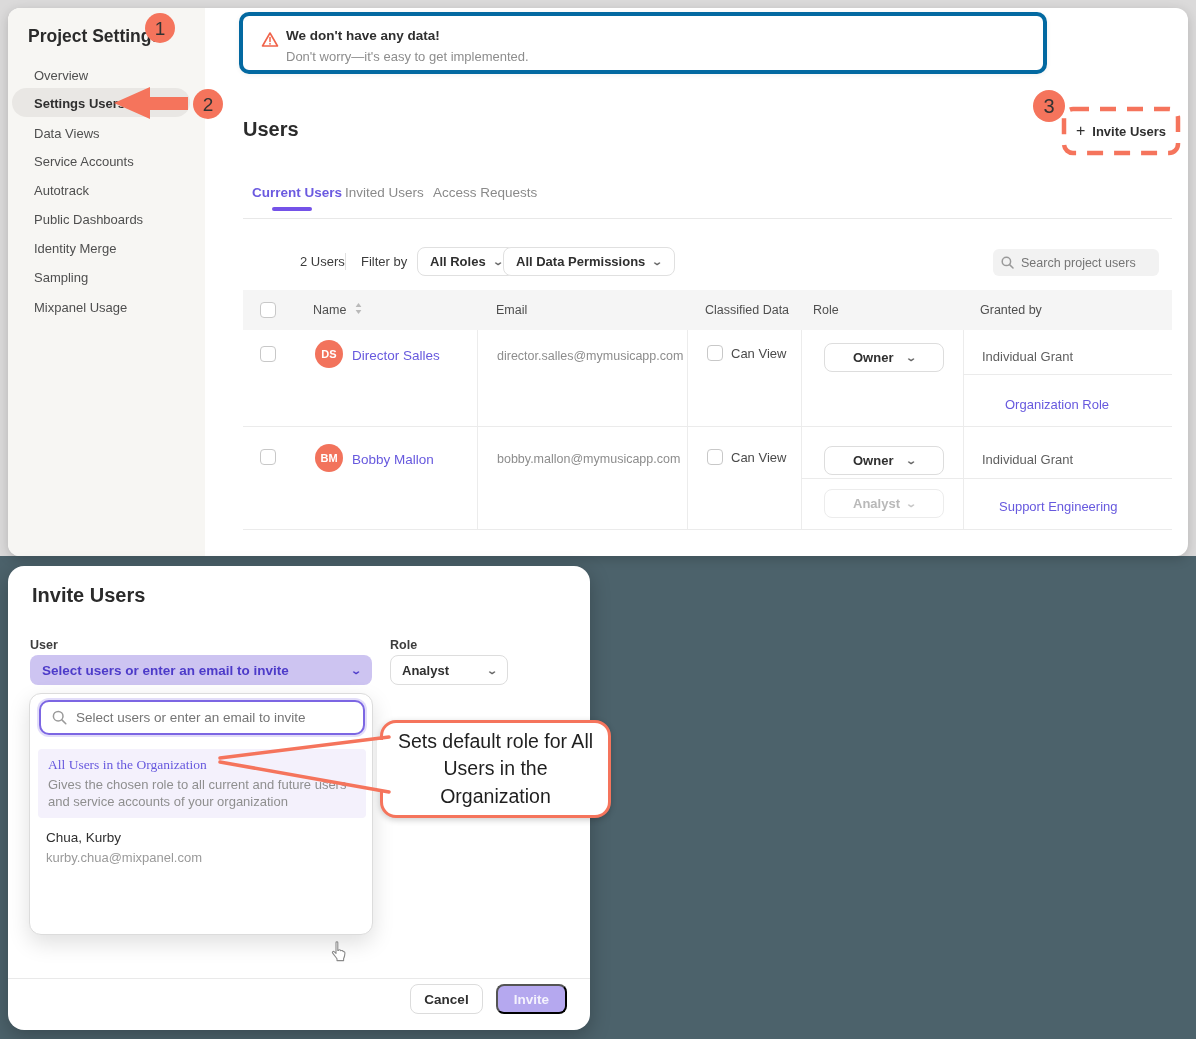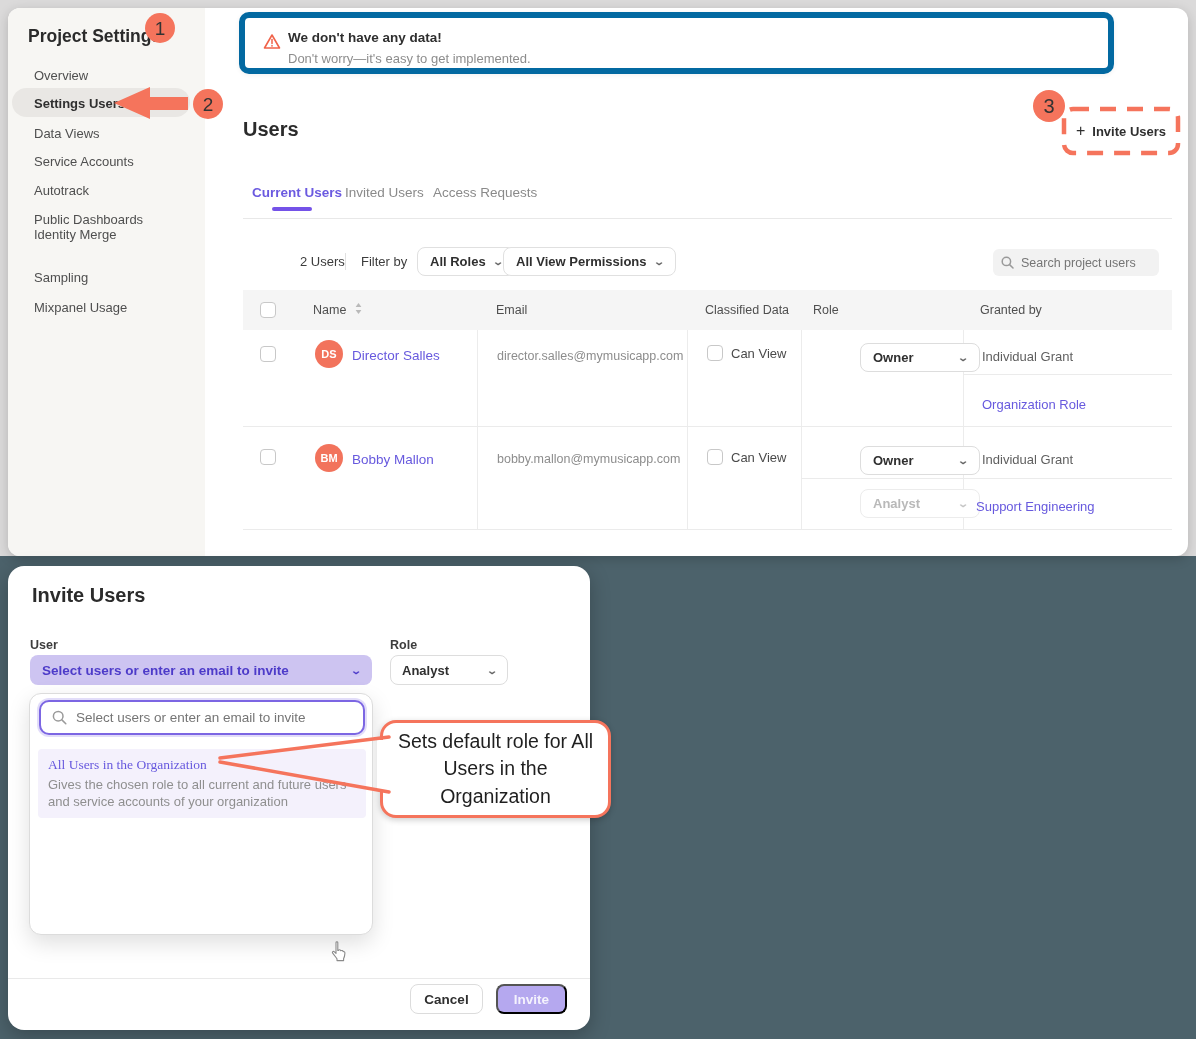--- a/index.html
+++ b/index.html
@@ -10,22 +10,22 @@
 
   
   .panel { position:absolute; left:8px; top:8px; width:1180px; height:548px; background:#fff;
            border-radius:12px; box-shadow:0 3px 12px rgba(0,0,0,.18); }
   .sidebar { position:absolute; left:0; top:0; width:197px; height:100%; background:#F7F6F3;
              border-radius:12px 0 0 12px; }
   .sb-title { position:absolute; left:20px; top:18px; font-size:17.5px; font-weight:bold; color:#2b2b2b; }
   .sb-item { position:absolute; left:26px; font-size:13px; color:#4f4f4f; white-space:nowrap; }
   .sb-pill { position:absolute; left:4px; top:80px; width:178px; height:29px; background:#E9E7E4; border-radius:15px; }
 
-  .banner { position:absolute; left:231px; top:4px; width:875px; height:62px; background:#fff;
-            border:6px solid #0369a1; border-radius:10px; box-shadow:0 1px 5px rgba(0,0,0,.06); }
+  .banner { position:absolute; left:231px; top:4px; width:808px; height:62px; background:#fff;
+            border:4px solid #0369a1; border-radius:10px; box-shadow:0 1px 5px rgba(0,0,0,.06); }
   .banner-title { position:absolute; left:43px; top:12px; font-size:13.5px; font-weight:bold; color:#2f2f2f; }
   .banner-sub { position:absolute; left:43px; top:33px; font-size:13px; color:#8d8d8d; }
   .impl-btn { position:absolute; right:17px; top:15px; height:31px; display:flex; align-items:center; gap:8px;
               padding:0 14px; border:1px solid #dcdcdc; border-radius:8px; background:#fff;
               font-size:13px; font-weight:bold; color:#2f2f2f; cursor:pointer; }
 
   .users-heading { position:absolute; left:235px; top:110px; font-size:20px; font-weight:bold; color:#2b2b2b; }
 
   .tab { position:absolute; top:177px; font-size:13.5px; color:#8a8a8a; cursor:pointer; white-space:nowrap; }
   .tab.active { color:#6B5AE0; font-weight:bold; }
@@ -44,26 +44,26 @@
   .th { position:absolute; top:13px; font-size:12.5px; color:#4f4f4f; white-space:nowrap; }
   .cb { width:16px; height:16px; border:1.5px solid #c8c8c8; border-radius:4px; background:#fff; display:inline-block; }
   .vline { position:absolute; top:322px; width:1px; height:199px; background:#ececec; }
   .hline { position:absolute; height:1px; background:#ebebeb; }
   .avatar { position:absolute; width:28px; height:28px; border-radius:50%; background:#F2735C; color:#fff;
             font-size:11px; font-weight:bold; display:flex; align-items:center; justify-content:center; }
   .name-link { position:absolute; font-size:13.5px; color:#6759DE; cursor:pointer; }
   .email { position:absolute; font-size:12.5px; color:#8d8d8d; }
   .canview { position:absolute; display:flex; align-items:center; gap:8px; font-size:13px; color:#4a4a4a; }
   .role-select { position:absolute; width:120px; height:29px; border:1px solid #ddd; border-radius:8px; background:#fff;
-                 display:flex; align-items:center; justify-content:space-between; padding:0 12px;
-                 font-size:13px; font-weight:bold; color:#2f2f2f; cursor:pointer;margin-left:36px; }
+                 display:flex; align-items:center; justify-content:space-between; padding:0 28px;
+                 font-size:13px; font-weight:bold; color:#2f2f2f; cursor:pointer; }
   .role-select.disabled { color:#b9b9b9; border-color:#ececec; cursor:default; }
   .role-select.disabled .chev { color:#c5c5c5; }
   .granted { position:absolute; font-size:13px; color:#5f5f5f; }
-  .granted-link { position:absolute; font-size:13px; color:#6759DE; cursor:pointer; }
+  .granted-link { position:absolute; font-size:13px; color:#6759DE; cursor:pointer;margin-left:23px; }
 
   
   .dialog { position:absolute; left:8px; top:566px; width:582px; height:464px; background:#fff;
             border-radius:16px; box-shadow:0 6px 20px rgba(0,0,0,.25); }
   .dlg-title { position:absolute; left:24px; top:18px; font-size:20px; font-weight:bold; color:#2b2b2b; }
   .fld-label { position:absolute; font-size:12.5px; font-weight:bold; color:#3d3d3d; }
   .user-select { position:absolute; left:22px; top:89px; width:342px; height:30px; background:#CDC4F1;
                  border-radius:8px; display:flex; align-items:center; justify-content:space-between;
                  padding:0 12px; font-size:13.5px; font-weight:bold; color:#4D3BC9; cursor:pointer; }
   .user-select .chev { color:#4D3BC9; }
@@ -111,21 +111,21 @@
 
     <div class="sidebar">
       <div class="sb-title">Project Settings</div>
       <div class="sb-pill"></div>
       <div class="sb-item" style="top:60px">Overview</div>
       <div class="sb-item" style="top:88px;font-weight:bold;color:#2f2f2f">Settings Users</div>
       <div class="sb-item" style="top:118px">Data Views</div>
       <div class="sb-item" style="top:146px">Service Accounts</div>
       <div class="sb-item" style="top:175px">Autotrack</div>
       <div class="sb-item" style="top:204px">Public Dashboards</div>
-      <div class="sb-item" style="top:219px">Identity Merge</div>
+      <div class="sb-item" style="top:233px">Identity Merge</div>
       <div class="sb-item" style="top:262px">Sampling</div>
       <div class="sb-item" style="top:292px">Mixpanel Usage</div>
     </div>
 
     <div class="banner">
       <svg class="abs" style="left:18px;top:15px" width="18" height="17" viewBox="0 0 18 17">
         <path d="M9 2 L16.5 15 H1.5 Z" fill="none" stroke="#F0634A" stroke-width="1.6" stroke-linejoin="round"></path>
         <line x1="9" y1="6.5" x2="9" y2="10.5" stroke="#F0634A" stroke-width="1.5" stroke-linecap="round"></line>
         <circle cx="9" cy="12.8" r="0.9" fill="#F0634A"></circle>
       </svg>
@@ -147,21 +147,21 @@
     <div class="tab-border"></div>
 
     <div class="abs dark" style="left:292px;top:246px;font-size:13px">2 Users</div>
     <div class="abs" style="left:337px;top:245px;width:1px;height:17px;background:#e0e0e0"></div>
     <div class="abs dark" style="left:353px;top:246px;font-size:13px">Filter by</div>
     <button class="pill-btn" style="left:409px">
       <span>All Roles</span>
       <span class="chev">⌄</span>
     </button>
     <button class="pill-btn" style="left:495px">
-      <span>All View Permissions</span>
+      <span>All Data Permissions</span>
       <span class="chev">⌄</span>
     </button>
     <div class="search-box">
       <svg width="13" height="13" viewBox="0 0 13 13">
         <circle cx="5.4" cy="5.4" r="4.2" fill="none" stroke="#9a9a9a" stroke-width="1.5"></circle>
         <line x1="8.6" y1="8.6" x2="12" y2="12" stroke="#9a9a9a" stroke-width="1.5" stroke-linecap="round"></line>
       </svg>
       <input placeholder="Search project users" style="">
     </div>
 
@@ -250,20 +250,24 @@
           <line x1="9.9" y1="9.9" x2="13.8" y2="13.8" stroke="#9a9a9a" stroke-width="1.5" stroke-linecap="round"></line>
         </svg>
         <input placeholder="Select users or enter an email to invite" style="">
       </div>
 
       <div class="dd-opt1">
         <div class="opt-title-purple">All Users in the Organization</div>
         <div class="opt-desc">Gives the chosen role to all current and future users and service accounts of your organization</div>
       </div>
 
+      <div class="opt" style="top:136px">
+        <div class="t">Chua, Kurby</div>
+        <div class="d">kurby.chua@mixpanel.com</div>
+      </div>
 
       <svg class="cursor-icon" width="17" height="21" viewBox="0 0 17 21">
         <path d="M6 1.6 C6 0.6 7.8 0.6 7.8 1.6 L7.8 9.4 L8.6 9.5 C8.8 8.4 10.6 8.5 10.7 9.7 C11.9 9.2 13 9.6 13.1 10.6 C14.3 10.4 15 11 14.9 12.4 C14.8 13.8 14.5 16.2 13.6 17.6 L13.6 19.6 L7 19.6 L7 17.8 C5.8 16.2 3.6 13.2 2.7 12.1 C1.8 11 3.3 9.8 4.4 10.8 L6 12.4 Z" fill="#fff" stroke="#8a8a8a" stroke-width="1.1" stroke-linejoin="round"></path>
       </svg>
     </div>
 
     <div class="dlg-footer-line"></div>
     <button class="btn-cancel">Cancel</button>
     <button class="btn-invite">Invite</button>
   </div>

